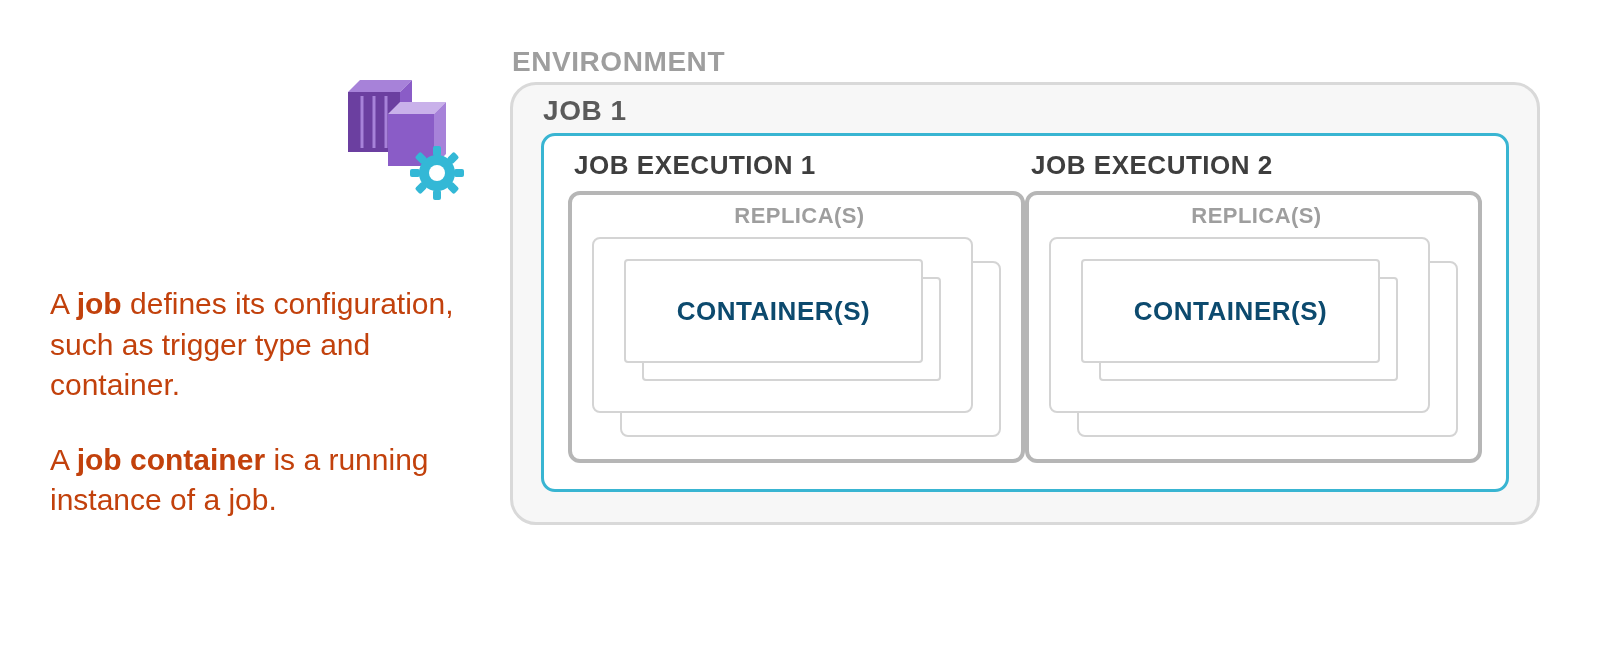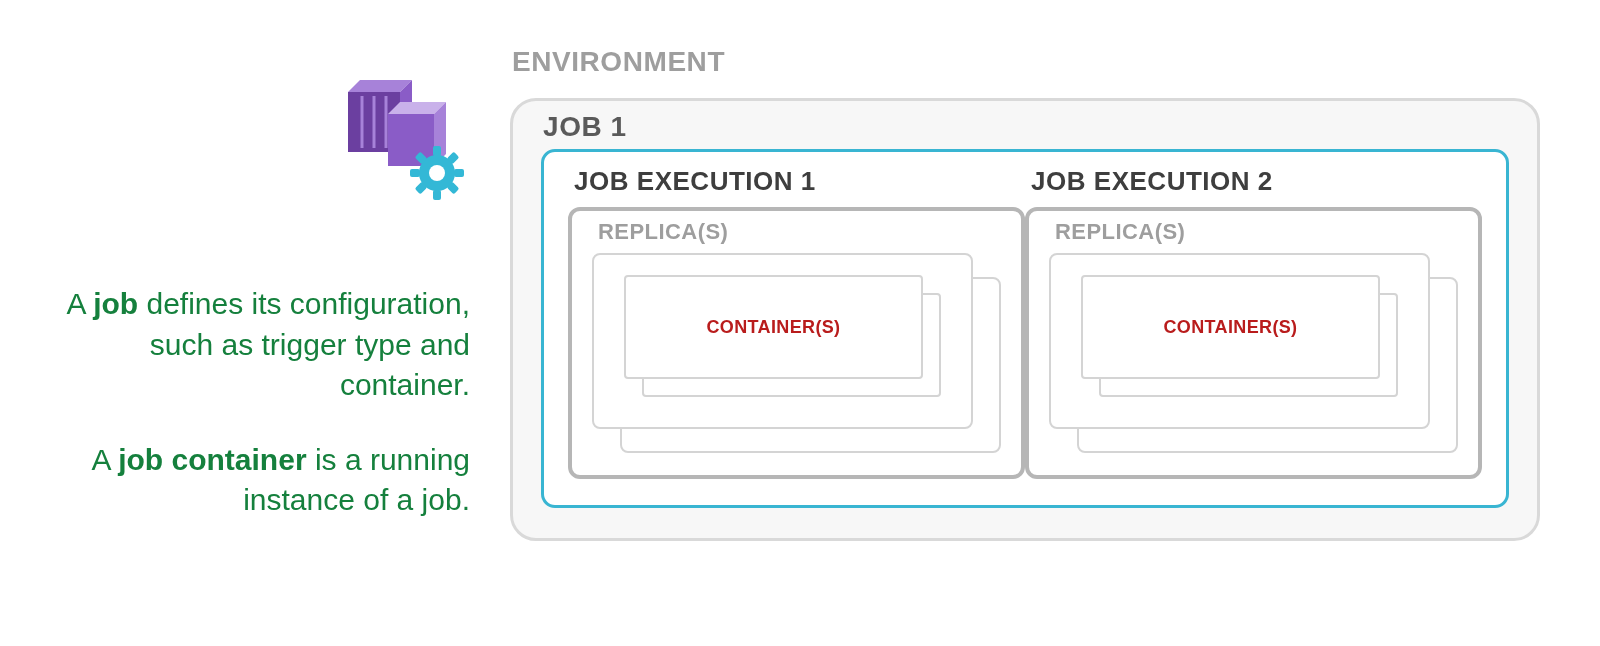--- a/index.html
+++ b/index.html
@@ -1,40 +1,40 @@
 <!DOCTYPE html>
 <html><head>
 <meta charset="utf-8">
 <style>
   html,body{margin:0;padding:0;width:1600px;height:646px;background:#ffffff;font-family:"Segoe UI",Arial,sans-serif;color:#000;}
   .page{display:flex;width:100%;height:100%;}
   .left{width:510px;display:flex;flex-direction:column;align-items:flex-end;padding:70px 40px 0 50px;box-sizing:border-box;}
   .icon-wrap{margin-bottom:80px;}
-  .desc{font-size:30px;line-height:1.35;text-align:right;color:#15803d;}
+  .desc{font-size:30px;line-height:1.35;color:#c2410c;}
   .desc p{margin:0 0 34px 0;}
   .desc b{font-weight:700;}
   .right{flex:1;padding:42px 60px 0 0;box-sizing:border-box;}
   .label{font-family:"Segoe UI",Arial,sans-serif;font-weight:600;letter-spacing:.02em;}
   .env-box{border:3px solid #d9d9d9;border-radius:26px;background:#f7f7f7;padding:8px 28px 30px 28px;box-sizing:border-box;}
-  .env-label{font-size:28px;color:#9e9e9e;margin:4px 0 20px 2px;}
+  .env-label{font-size:28px;color:#9e9e9e;margin:4px 0 4px 2px;}
   .job-label{font-size:28px;color:#5a5a5a;margin:2px 0 6px 2px;}
   .job-box{border:3px solid #39b5d2;border-radius:14px;background:#ffffff;padding:14px 24px 26px 24px;display:flex;box-sizing:border-box;}
   .exec-wrap{flex:1;}
   .exec-label{font-size:26px;color:#3e3e3e;margin:0 0 10px 6px;}
-  .exec-box{border:4px solid #b6b6b6;border-radius:12px;background:#ffffff;padding:8px 20px 22px 20px;box-sizing:border-box;}
+  .exec-box{border:4px solid #b6b6b6;border-radius:12px;background:#ffffff;padding:8px 20px 22px 20px;box-sizing:border-box;text-align:center;}
   .rep-label{font-size:22px;color:#9e9e9e;margin:0 0 8px 6px;}
   .rep-area{position:relative;height:200px;}
   .rep-card{position:absolute;border:2px solid #d4d4d4;border-radius:8px;background:#ffffff;box-sizing:border-box;}
   .rep-back{left:28px;top:24px;right:0;bottom:0;}
   .rep-front{left:0;top:0;right:28px;bottom:24px;}
   .cont-area{position:absolute;left:30px;top:20px;right:30px;bottom:30px;}
   .cont-card{position:absolute;border:2px solid #d4d4d4;border-radius:4px;background:#ffffff;box-sizing:border-box;}
   .cont-back{left:18px;top:18px;right:0;bottom:0;}
   .cont-front{left:0;top:0;right:18px;bottom:18px;display:flex;align-items:center;justify-content:center;}
-  .cont-label{font-size:18px;color:#b91c1c;font-weight:600;letter-spacing:.02em;}
+  .cont-label{font-size:26px;color:#0c4a6e;font-weight:600;letter-spacing:.02em;}
 </style>
 </head>
 <body>
 
 <div class="page">
 
   <div class="left">
     <div class="icon-wrap">
       <svg width="150" height="130" viewBox="0 0 150 130">
 

